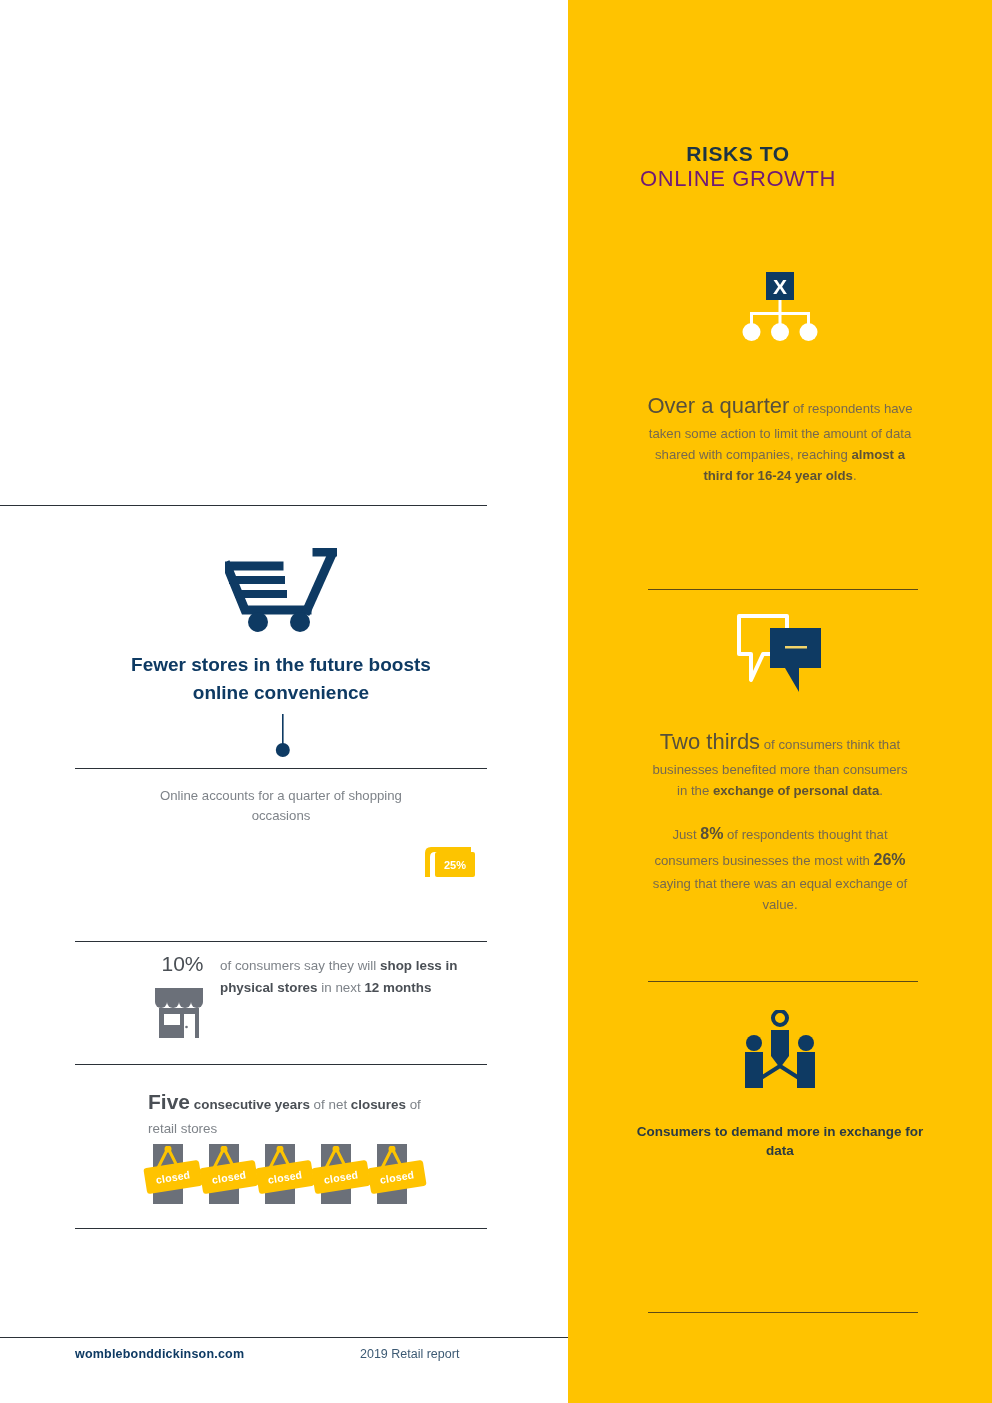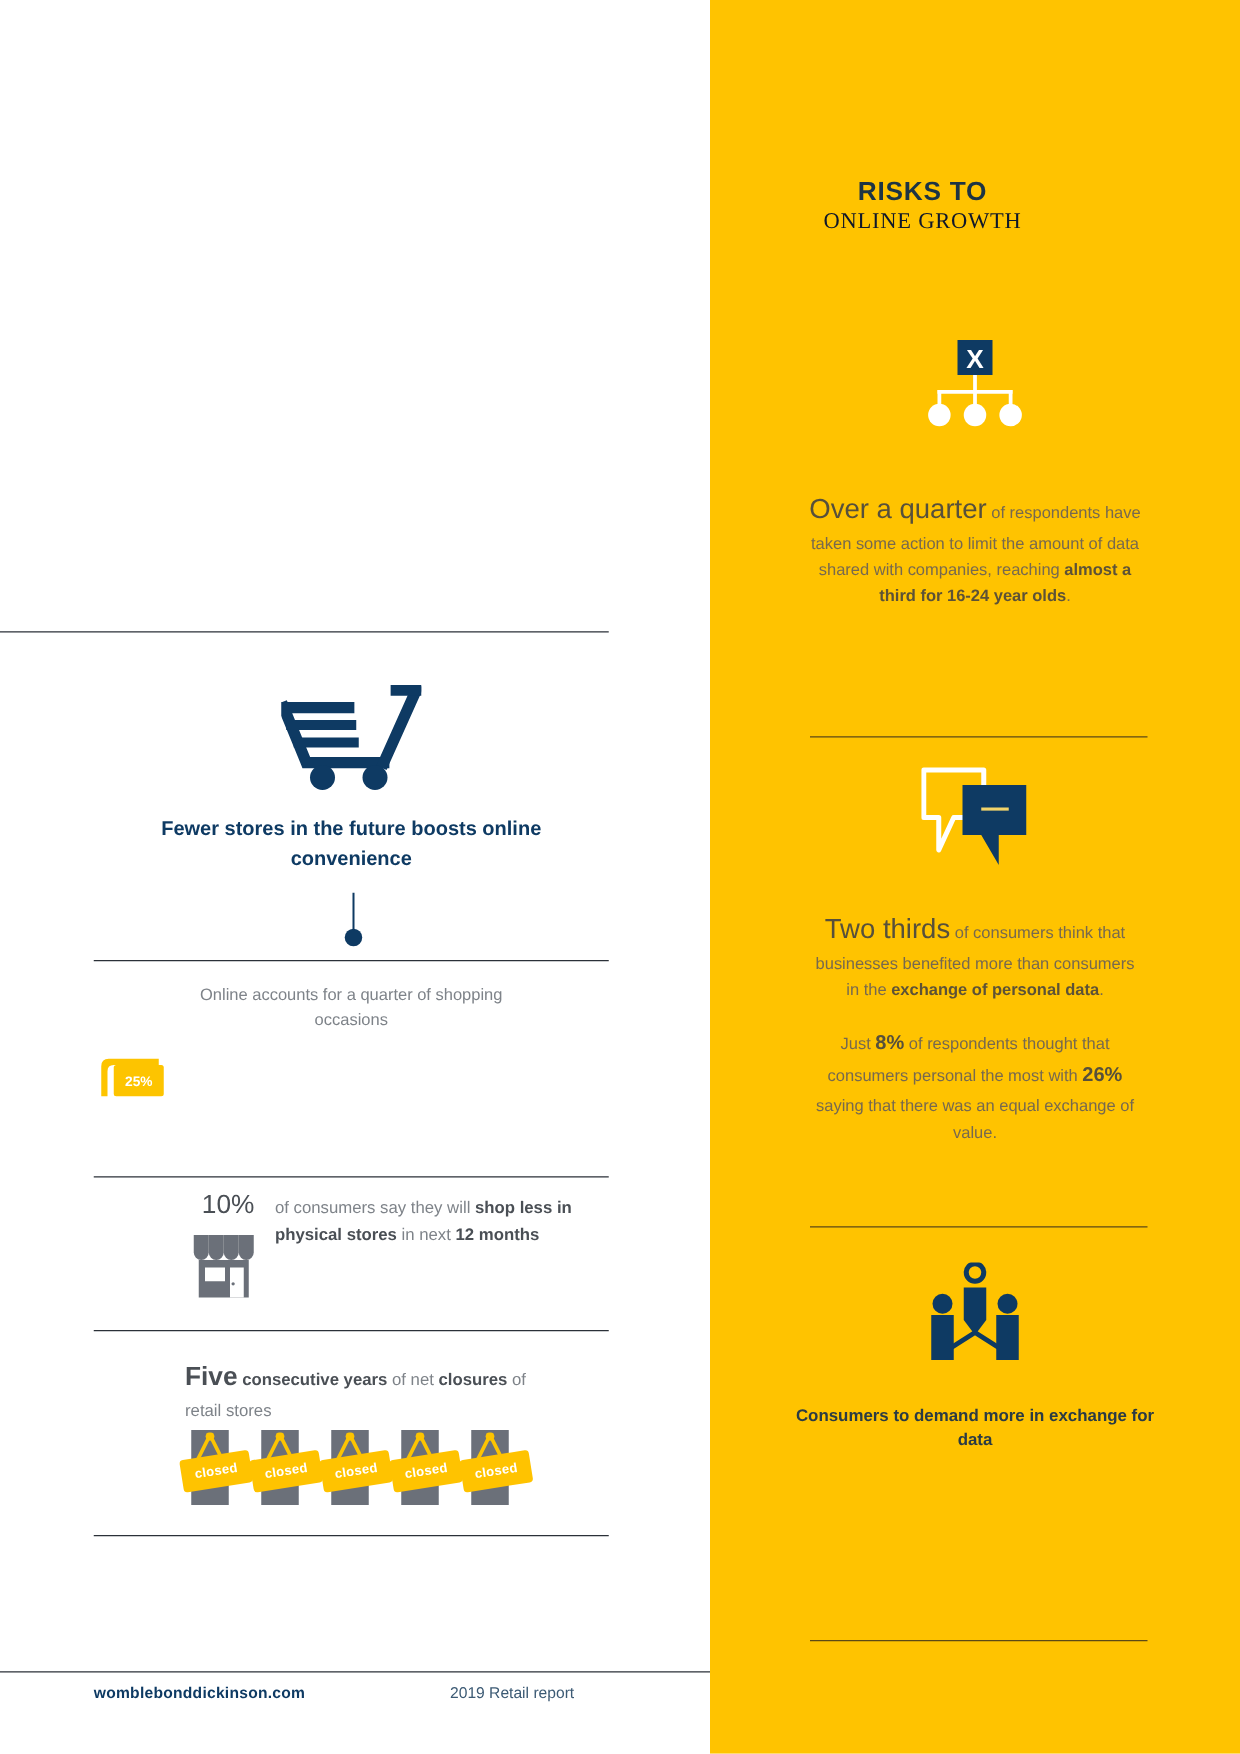--- a/index.html
+++ b/index.html
@@ -44,24 +44,23 @@
     line-height: 1.16;
   }
   .risks-head .l1 {
     display: block;
     font-size: 21px; font-weight: bold;
     letter-spacing: 0.6px;
     color: #1d3444;
   }
   .risks-head .l2 {
     display: block;
-    font-size: 18px; font-weight: 300;
+    font-size: 22px; font-weight: 300;
     letter-spacing: 0.6px;
-    color: #0f172a;
-    font-family: Liberation Serif, serif;
+    color: #701a75;
   }
 
   
   .rblock { position: absolute; left: 568px; width: 424px; text-align: center; }
   .rblock .icon-wrap { display: block; margin: 0 auto; }
   .rtitle {
     font-size: 13.5px; font-weight: bold; color: #2b3b44;
     line-height: 1.42; margin: 0 auto; width: 300px;
   }
   .rbody {
@@ -69,21 +68,21 @@
     margin: 0 auto; width: 268px; font-weight: 400;
   }
   .rbody b { color: #5d5236; font-weight: bold; }
   .rbody .big  { font-size: 22px; font-weight: normal; color: #57503b; text-align: center; }
   .rbody .big2 { font-size: 16px; font-weight: bold; color: #57503b; }
   .rbody .big3 { font-size: 19px; font-weight: bold; color: #57503b; }
 
   
   .lblock { position: absolute; }
   .ltitle-center {
-    text-align: center; font-size: 16px; font-weight: bold;
+    text-align: center; font-size: 19px; font-weight: bold;
     color: #0e3a63; line-height: 1.48;
   }
   .lbody-center {
     text-align: center; font-size: 13.2px; color: #7e8389;
     line-height: 1.55; font-weight: 400;
   }
   .lbody { font-size: 13.4px; color: #7e8389; line-height: 1.62; }
   .lbody b { color: #4a4f55; font-weight: bold; }
   .statnum { font-size: 21px; font-weight: bold; color: #4a4f55; }
   .statnum-lg { font-size: 21px; font-weight: normal; color: #4a4f55; }
@@ -161,21 +160,21 @@
       <svg width="86" height="82" viewBox="0 0 86 82" aria-hidden="true">
         <path d="M2 4 h48 v38 h-24 l-12 26 v-26 h-12 z" fill="none" stroke="#ffffff" stroke-width="4" stroke-linejoin="round"></path>
         <path d="M33 16 h51 v40 h-22 l0 24 l-14 -24 h-15 z" fill="#0e3a63"></path>
         <rect x="48" y="34" width="22" height="2.5" fill="#f2d46a"></rect>
       </svg>
     </span>
     <div class="rbody" style="margin-top:26px;">
       <span class="big">Two thirds</span><span> of consumers think that businesses benefited more than consumers in the </span><b>exchange of personal data</b><span>.</span>
     </div>
     <div class="rbody" style="margin-top:20px;">
-      <span>Just </span><span class="big2">8%</span><span> of respondents thought that consumers personal the most with </span><span class="big2">26%</span><span> saying that there was an equal exchange of value.</span>
+      <span>Just </span><span class="big2">8%</span><span> of respondents thought that consumers businesses the most with </span><span class="big2">26%</span><span> saying that there was an equal exchange of value.</span>
     </div>
   </div>
 
   <div class="rblock" style="top:1010px;">
     <span class="icon-wrap">
       <svg width="80" height="84" viewBox="0 0 80 84" aria-hidden="true">
 
         <circle cx="40" cy="8" r="7" fill="none" stroke="#0e3a63" stroke-width="4"></circle>
         <path d="M31 20 h18 v26 l-9 12 l-9 -12 z" fill="#0e3a63"></path>
 
@@ -207,21 +206,21 @@
 
   <div class="lblock" style="left:272px; top:714px;">
     <svg width="22" height="50" viewBox="0 0 22 50" aria-hidden="true">
       <rect x="10" y="0" width="1.6" height="32" fill="#0e3a63"></rect>
       <circle cx="10.8" cy="36" r="7" fill="#0e3a63"></circle>
     </svg>
   </div>
 
   <div class="lblock" style="left:75px; top:786px; width:412px; text-align:center;">
     <div class="lbody-center" style="width:300px; margin:0 auto;">Online accounts for a quarter of shopping occasions</div>
-    <div style="margin-top:16px; display:flex; justify-content:flex-start;">
+    <div style="margin-top:16px; display:flex; justify-content:flex-end;">
       <svg width="68" height="38" viewBox="0 0 68 38" aria-hidden="true">
         <path d="M6 10 q0 -6 6 -6 h40 v5 h-36 q-5 0 -5 5 v20 h-5 z" fill="#fdc400"></path>
         <rect x="16" y="9" width="40" height="25" rx="2" fill="#fdc400"></rect>
         <text x="36" y="26" font-family="Liberation Sans, sans-serif" font-size="11" font-weight="bold" fill="#ffffff" text-anchor="middle">25%</text>
       </svg>
     </div>
   </div>
 
   <div class="lblock" style="left:145px; top:952px; width:342px;">
     <div style="display:flex; align-items:flex-start;">

